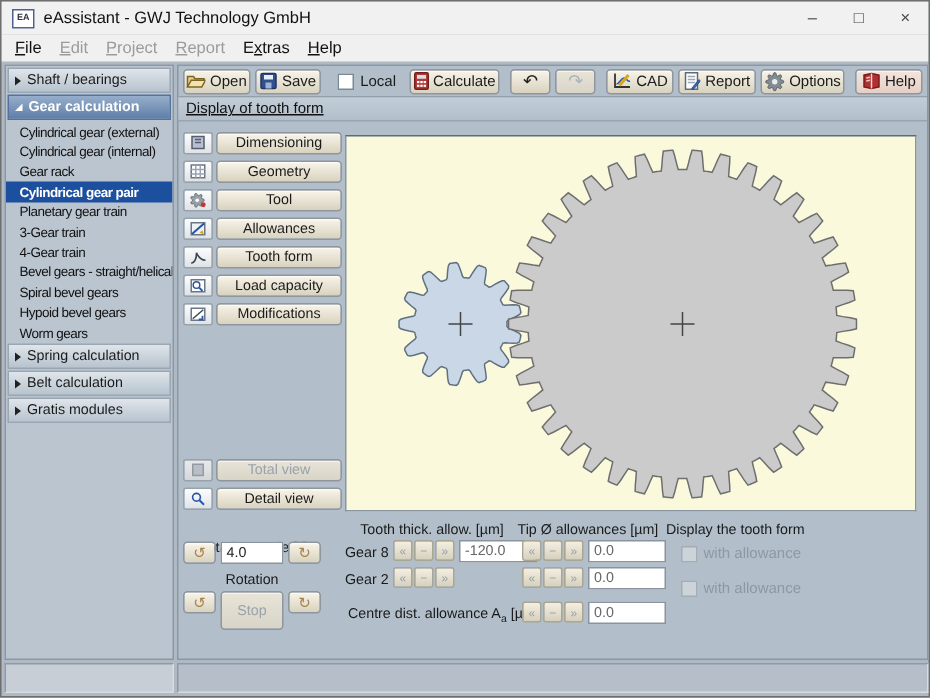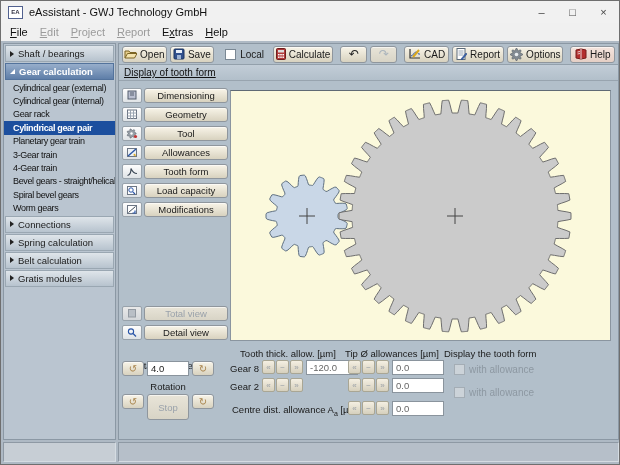--- a/index.html
+++ b/index.html
@@ -110,25 +110,22 @@
     </div>
     <div class="side-item">Cylindrical gear (external)</div>
     <div class="side-item">Cylindrical gear (internal)</div>
     <div class="side-item">Gear rack</div>
     <div class="side-item selected">Cylindrical gear pair</div>
     <div class="side-item">Planetary gear train</div>
     <div class="side-item">3-Gear train</div>
     <div class="side-item">4-Gear train</div>
     <div class="side-item">Bevel gears - straight/helical</div>
     <div class="side-item">Spiral bevel gears</div>
+    <div class="side-item">Hypoid bevel gears</div>
     <div class="side-item">Worm gears</div>
-    <div class="side-header">
-      <span class="tri-right"></span>
-      <span>Connections</span>
-    </div>
     <div class="side-header">
       <span class="tri-right"></span>
       <span>Spring calculation</span>
     </div>
     <div class="side-header">
       <span class="tri-right"></span>
       <span>Belt calculation</span>
     </div>
     <div class="side-header">
       <span class="tri-right"></span>

